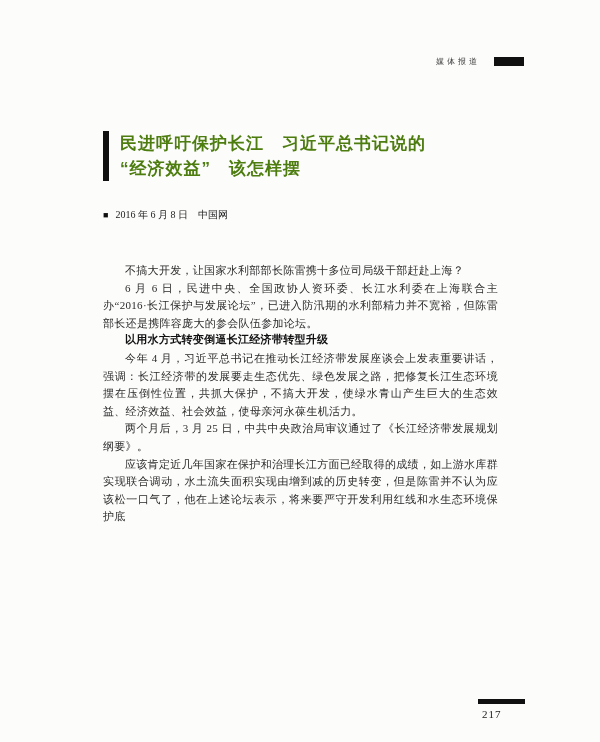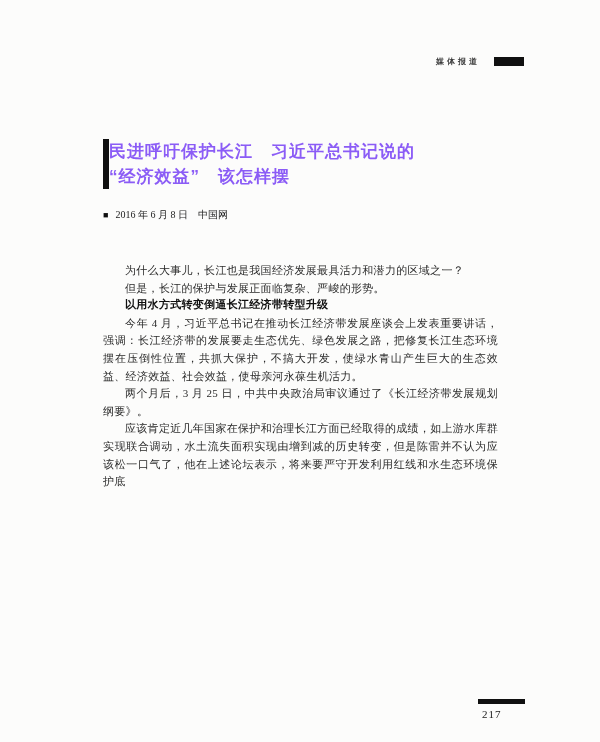--- a/index.html
+++ b/index.html
@@ -23,40 +23,39 @@
     top: 56px;
     right: 76px;
     display: flex;
     align-items: center;
     gap: 14px;
   }
   .header-label {
     font-size: 8px;
     letter-spacing: 3px;
     color: #3a3a3a;
-    font-weight: bold;
   }
   .header-bar {
     width: 30px;
     height: 9px;
     background: #101010;
   }
   .title-block {
     position: absolute;
     top: 131px;
     left: 103px;
     width: 400px;
     border-left: 6px solid #101010;
+    padding-left: 11px;
     font-family: "Liberation Sans", "DejaVu Sans", sans-serif;
     font-weight: bold;
     font-size: 17px;
     line-height: 25px;
     letter-spacing: 1px;
-    color: #8b5cf6;
-    margin-top: 8px;
+    color: #4d7c0f;
   }
   .date-line {
     position: absolute;
     top: 208px;
     left: 103px;
     display: flex;
     align-items: center;
     gap: 7px;
     font-size: 10px;
     color: #222222;
@@ -118,22 +117,22 @@
     <div>民进呼吁保护长江　习近平总书记说的</div>
     <div>“经济效益”　该怎样摆</div>
   </div>
 
   <div class="date-line">
     <span class="date-marker">■</span>
     <span>2016 年 6 月 8 日　中国网</span>
   </div>
 
   <div class="body-text">
-    <p>为什么大事儿，长江也是我国经济发展最具活力和潜力的区域之一？</p>
-    <p>但是，长江的保护与发展正面临复杂、严峻的形势。</p>
+    <p>不搞大开发，让国家水利部部长陈雷携十多位司局级干部赶赴上海？</p>
+    <p>6 月 6 日，民进中央、全国政协人资环委、长江水利委在上海联合主办“2016·长江保护与发展论坛”，已进入防汛期的水利部精力并不宽裕，但陈雷部长还是携阵容庞大的参会队伍参加论坛。</p>
     <p class="subhead">以用水方式转变倒逼长江经济带转型升级</p>
     <p>今年 4 月，习近平总书记在推动长江经济带发展座谈会上发表重要讲话，强调：长江经济带的发展要走生态优先、绿色发展之路，把修复长江生态环境摆在压倒性位置，共抓大保护，不搞大开发，使绿水青山产生巨大的生态效益、经济效益、社会效益，使母亲河永葆生机活力。</p>
     <p>两个月后，3 月 25 日，中共中央政治局审议通过了《长江经济带发展规划纲要》。</p>
     <p>应该肯定近几年国家在保护和治理长江方面已经取得的成绩，如上游水库群实现联合调动，水土流失面积实现由增到减的历史转变，但是陈雷并不认为应该松一口气了，他在上述论坛表示，将来要严守开发利用红线和水生态环境保护底</p>
   </div>
 
   <div class="footer-bar"></div>
   <div class="page-number">217</div>
 
 </div>

